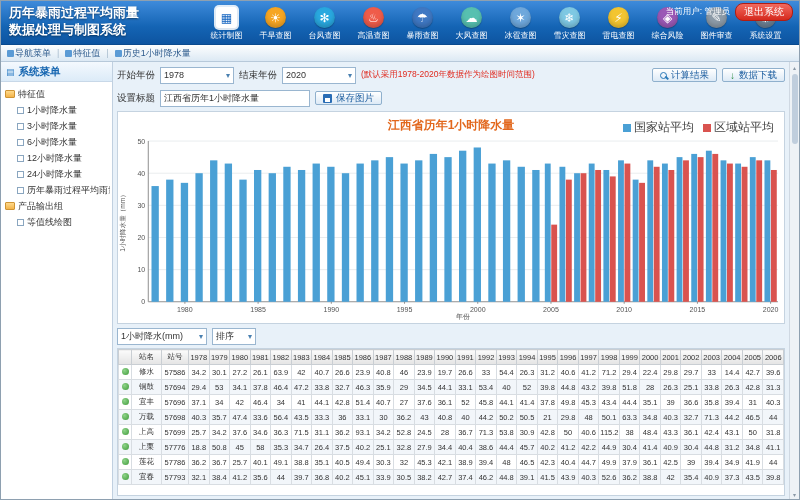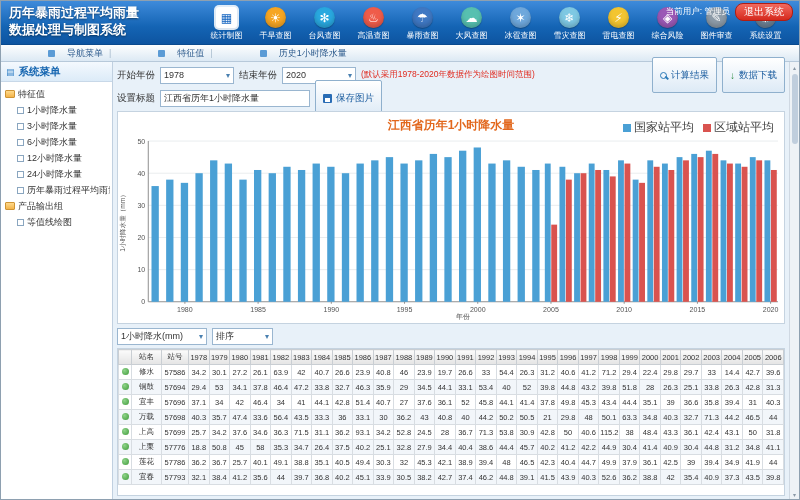--- a/index.html
+++ b/index.html
@@ -30,21 +30,21 @@
   .nav-item.active .nav-icon { border-radius: 3px; box-shadow: 0 0 0 2px rgba(255,255,255,.85), 0 1px 2px rgba(0,0,0,.3); }
   .nav-label { white-space: nowrap; transform-origin: center; }
   .user-area { position: absolute; top: 2px; right: 6px; display: flex; align-items: center;
     gap: 5px; font-size: 8.5px; color: #fff; }
   .logout { background: linear-gradient(#f26a5e, #d5291d); color: #fff; border: 1px solid #b01d12;
     border-radius: 8px; font-size: 10px; padding: 1px 8px; cursor: pointer; font-family: inherit; }
   
   .tabbar { height: 17px; flex: 0 0 17px; background: linear-gradient(#fdfefe, #dce9f4);
     border-bottom: 1px solid #b7c9da; display: flex; align-items: center;
     font-size: 9px; color: #2c5a8c; padding: 0 6px; gap: 6px; }
-  .tab { display: flex; align-items: center; gap: 12px; cursor: pointer; margin-left: 41px; }
+  .tab { display: flex; align-items: center; gap: 1px; cursor: pointer; }
   .tab-ico { width: 7px; height: 7px; background: #5b9bd5; border-radius: 1px; display: inline-block; }
   .sep { color: #a8bccd; }
   
   .content { flex: 1; display: flex; min-height: 0; }
   .sidebar { width: 112px; flex: 0 0 112px; background: #fff; border-right: 1px solid #c0d0e0;
     display: flex; flex-direction: column; }
   .sidebar-header { height: 20px; flex: 0 0 20px; background: linear-gradient(#f4f9fe, #dcebf8);
     border-bottom: 1px solid #c8d8e8; color: #1565b0; font-weight: bold; font-size: 10.5px;
     display: flex; align-items: center; padding: 0 5px; gap: 4px; }
   .menu-ico { color: #3a85c8; font-size: 9px; }
@@ -57,25 +57,25 @@
   .cb { width: 7px; height: 7px; flex: 0 0 7px; border: 1px solid #8aa6c0; background: #fff; }
   
   .main { flex: 1; display: flex; flex-direction: column; padding: 3px 4px; gap: 3px; min-width: 0; }
   .ctrl-row { display: flex; align-items: center; gap: 5px; height: 20px; flex: 0 0 20px; font-size: 9.5px; color: #333; }
   .lbl { white-space: nowrap; }
   .sel { height: 17px; border: 1px solid #9ab6d0; background: #fff; font-size: 9px;
     display: flex; justify-content: space-between; align-items: center; padding: 0 3px;
     cursor: pointer; color: #333; }
   .sel { width: 74px; }
   .sel.wide { width: 90px; }
-  .sel.narrow { width: 61px; }
+  .sel.narrow { width: 44px; }
   .arr { color: #4a80b0; font-size: 8px; }
   .hint { color: #e02b20; font-size: 8.5px; white-space: nowrap; }
   .spacer { flex: 1; }
-  .btn { height: 36px; border: 1px solid #8fb0cd; background: linear-gradient(#ffffff, #ddeaf6);
+  .btn { height: 14px; border: 1px solid #8fb0cd; background: linear-gradient(#ffffff, #ddeaf6);
     border-radius: 2px; font-size: 9.5px; color: #1a5c9e; display: flex; align-items: center;
     gap: 4px; padding: 0 7px; cursor: pointer; font-family: inherit; white-space: nowrap; }
   .mag { width: 7px; height: 7px; border: 1.5px solid #2a7ab8; border-radius: 50%; position: relative; }
   .mag::after { content: ''; position: absolute; width: 4px; height: 1.5px; background: #2a7ab8;
     transform: rotate(45deg); right: -3px; bottom: -1px; }
   .dl { color: #2e8b40; font-weight: bold; font-size: 10px; }
   .disk { width: 9px; height: 9px; background: #2a6db5; border-radius: 1px; position: relative; }
   .disk::after { content: ''; position: absolute; left: 2px; bottom: 1px; width: 5px; height: 4px; background: #fff; }
   .txt { width: 150px; height: 17px; border: 1px solid #9ab6d0; font-size: 9px; padding: 0 3px;
     font-family: inherit; color: #333; }

